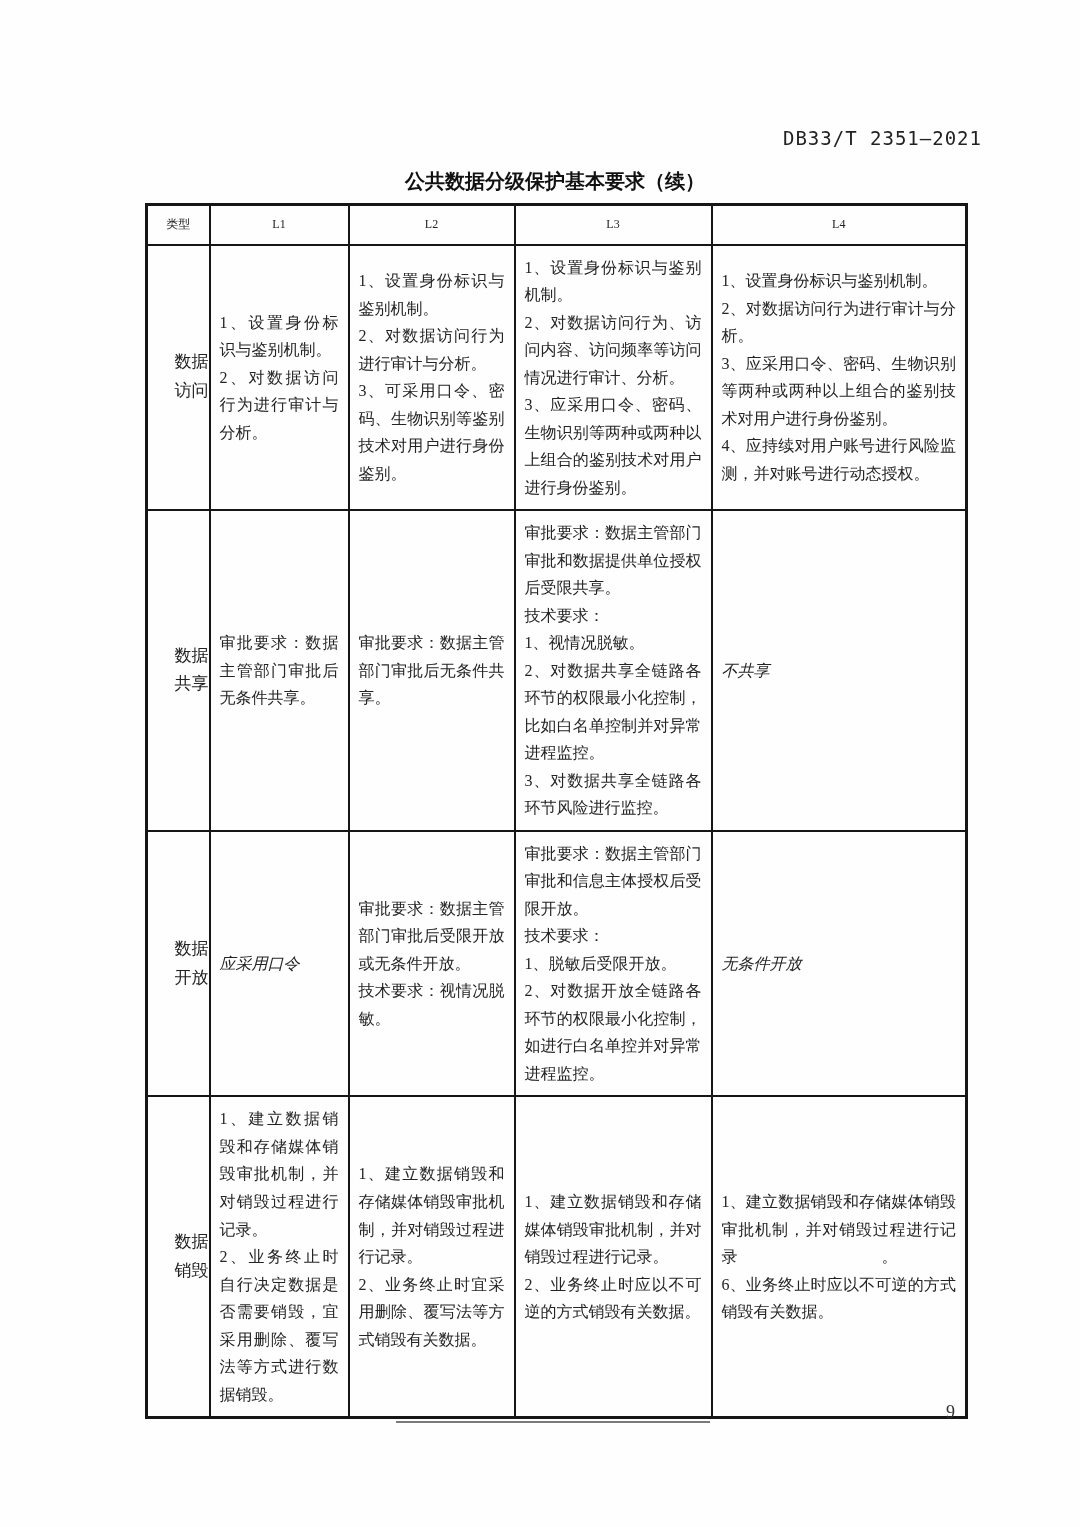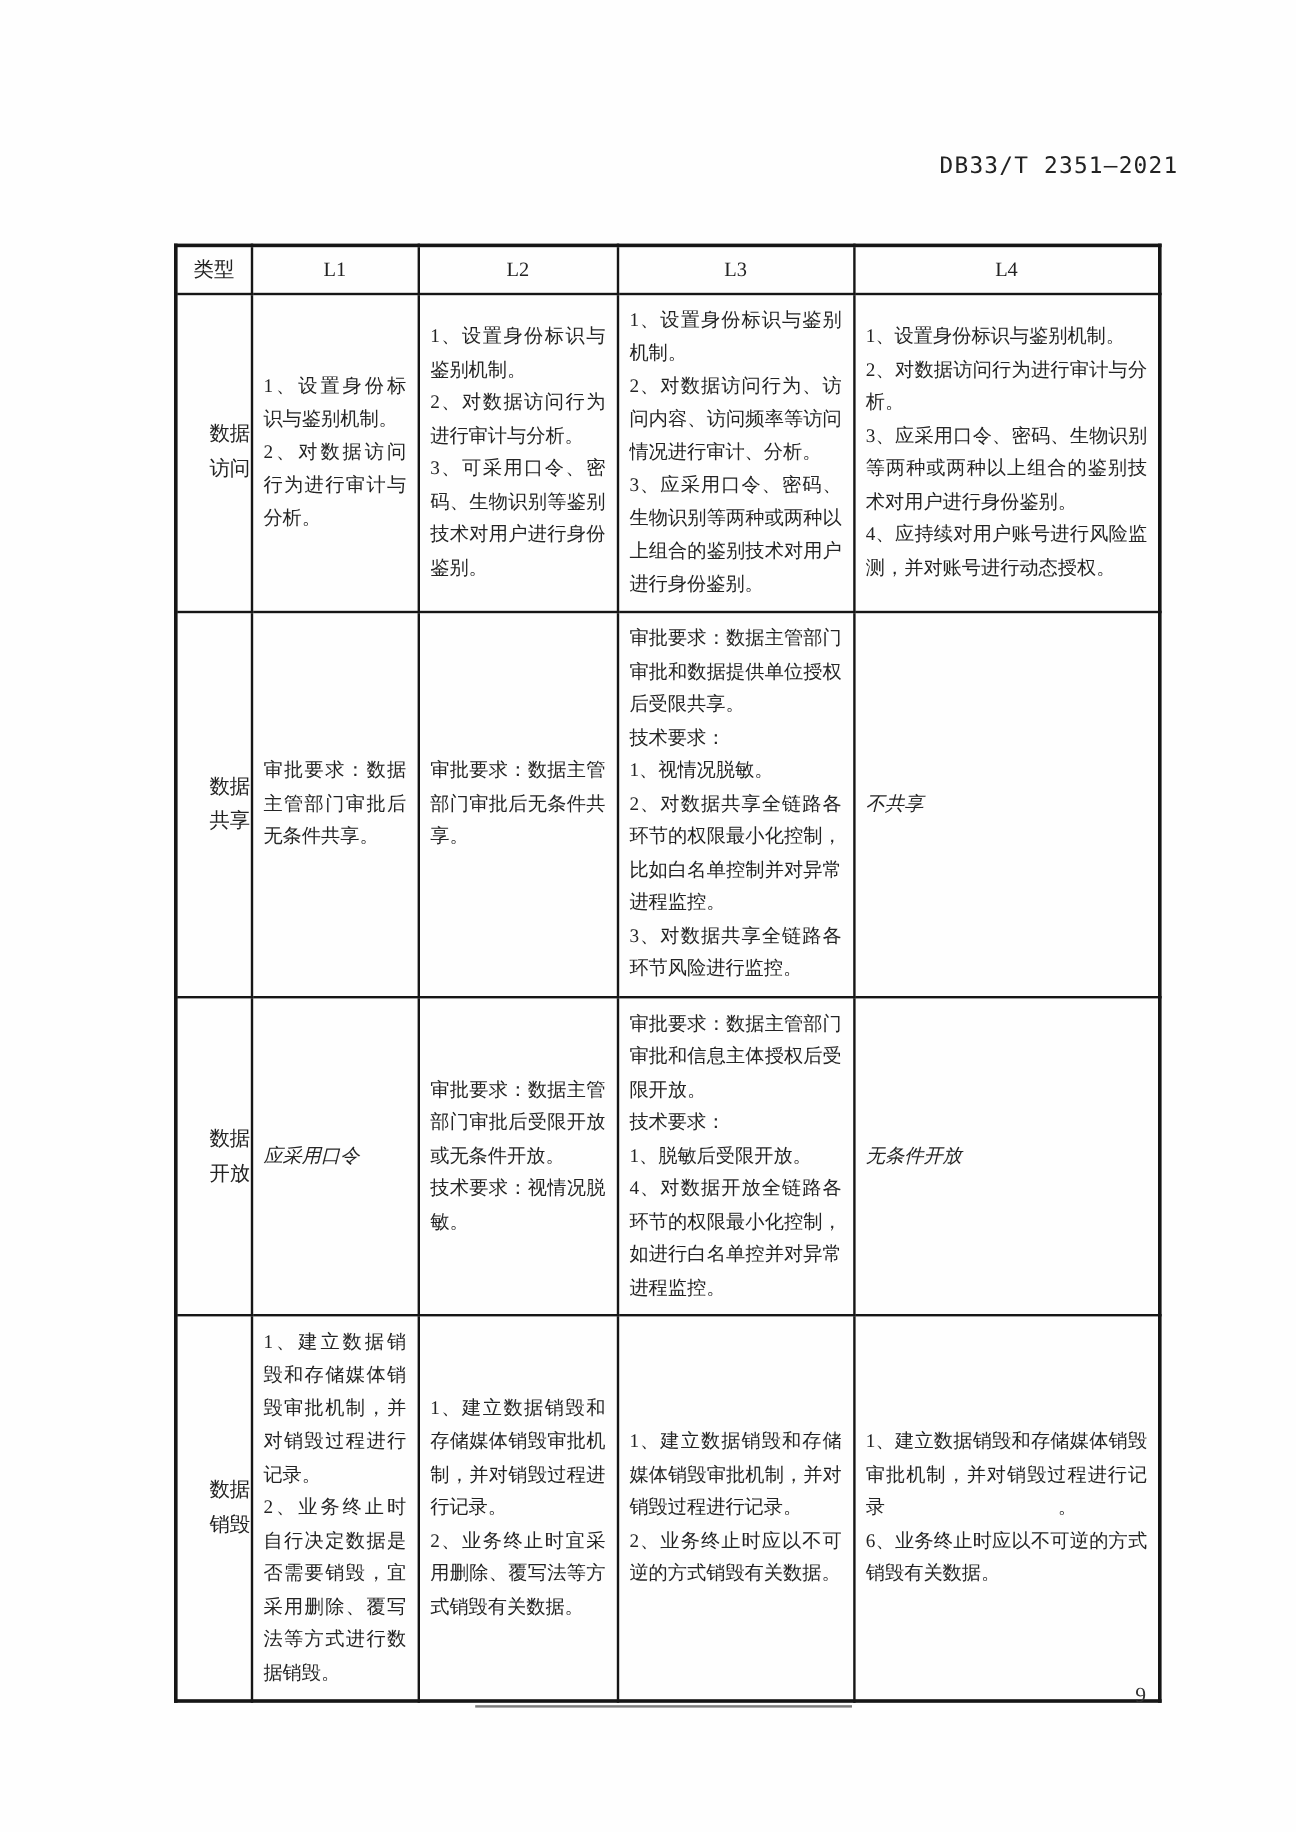--- a/index.html
+++ b/index.html
@@ -38,21 +38,21 @@
     border-collapse: collapse;
     table-layout: fixed;
     border: 3px solid #161616;
   }
   table.req-table th, table.req-table td {
     border: 2px solid #161616;
     vertical-align: middle;
   }
   th.hdr {
     height: 40px;
-    font-size: 17px;
+    font-size: 12px;
     font-weight: normal;
     text-align: center;
     color: #222;
   }
   td.cat {
     text-align: right;
     font-size: 17px;
     line-height: 1.7;
     white-space: pre-line;
     color: #222;
@@ -82,20 +82,21 @@
     color: #333;
   }
 </style>
 </head>
 <body>
 
 <div class="page">
 
   <div class="doc-code">DB33/T 2351—2021</div>
 
+  <div class="table-title">公共数据分级保护基本要求（续）</div>
 
   <table class="req-table">
     <colgroup>
       <col style="width:63px">
       <col style="width:139px">
       <col style="width:166px">
       <col style="width:197px">
       <col style="width:255px">
     </colgroup>
     <thead>
@@ -138,21 +139,21 @@
       </tr>
       <tr style="height:258px">
         <td class="cat">数据
 开放</td>
         <td class="cell short">应采用口令</td>
         <td class="cell">审批要求：数据主管部门审批后受限开放或无条件开放。
 技术要求：视情况脱敏。</td>
         <td class="cell">审批要求：数据主管部门审批和信息主体授权后受限开放。
 技术要求：
 1、脱敏后受限开放。
-4、对数据开放全链路各环节的权限最小化控制，如进行白名单控并对异常进程监控。</td>
+2、对数据开放全链路各环节的权限最小化控制，如进行白名单控并对异常进程监控。</td>
         <td class="cell short">无条件开放</td>
       </tr>
       <tr style="height:302px">
         <td class="cat">数据
 销毁</td>
         <td class="cell">1、建立数据销毁和存储媒体销毁审批机制，并对销毁过程进行记录。
 2、业务终止时自行决定数据是否需要销毁，宜采用删除、覆写法等方式进行数据销毁。</td>
         <td class="cell">1、建立数据销毁和存储媒体销毁审批机制，并对销毁过程进行记录。
 2、业务终止时宜采用删除、覆写法等方式销毁有关数据。</td>
         <td class="cell">1、建立数据销毁和存储媒体销毁审批机制，并对销毁过程进行记录。

